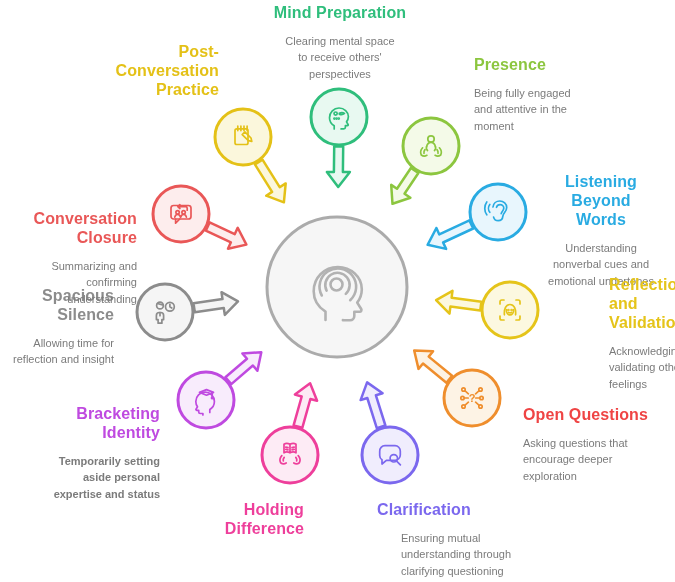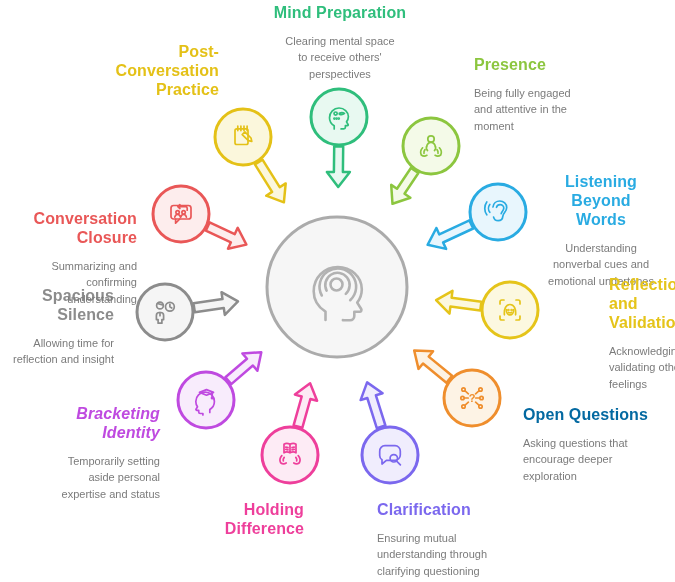--- a/index.html
+++ b/index.html
@@ -210,37 +210,37 @@
 emotional undertones</div>
   </div>
   <div class="label" id="label-reflection-and-validation" style="left: 569px; top: 276px; width: 106px; text-align: left; margin-left: 40px;">
     <div class="title" style="color: rgb(229, 196, 26);">Reflection and
 Validation</div>
     <div class="desc" style="color: rgb(123, 123, 123);">Acknowledging and
 validating others'
 feelings</div>
   </div>
   <div class="label" id="label-open-questions" style="left: 523px; top: 406px; width: 125px; text-align: left;">
-    <div class="title" style="color: #0369a1;">Open Questions</div>
+    <div class="title" style="color: #ef4444;">Open Questions</div>
     <div class="desc" style="color: rgb(123, 123, 123);">Asking questions that
 encourage deeper
 exploration</div>
   </div>
   <div class="label" id="label-clarification" style="left: 377px; top: 501px; width: 140px; text-align: left;">
     <div class="title" style="color: rgb(123, 104, 238);">Clarification</div>
-    <div class="desc" style="color: rgb(123, 123, 123);">Ensuring mutual
+    <div class="desc" style="color: rgb(123, 123, 123); margin-left: 24px;">Ensuring mutual
 understanding through
 clarifying questioning</div>
   </div>
   <div class="label" id="label-holding-difference" style="left: 162px; top: 501px; width: 142px; text-align: right;">
     <div class="title" style="color: rgb(238, 63, 155);">Holding Difference</div>
   </div>
   <div class="label" id="label-bracketing-identity" style="left: 20px; top: 405px; width: 140px; text-align: right;">
-    <div class="title" style="color: rgb(191, 74, 224); font-style: italic;">Bracketing Identity</div>
-    <div class="desc" style="color: rgb(123, 123, 123);">Temporarily setting
+    <div class="title" style="color: rgb(191, 74, 224);">Bracketing Identity</div>
+    <div class="desc" style="color: rgb(123, 123, 123); font-weight: bold;">Temporarily setting
 aside personal
 expertise and status</div>
   </div>
   <div class="label" id="label-spacious-silence" style="left: 2px; top: 287px; width: 112px; text-align: right;">
     <div class="title" style="color: rgb(140, 140, 140);">Spacious Silence</div>
     <div class="desc" style="color: rgb(123, 123, 123); text-align: right;">Allowing time for
 reflection and insight</div>
   </div>
   <div class="label" id="label-conversation-closure" style="left: 15px; top: 166px; width: 122px; text-align: right; margin-top: 44px;">
     <div class="title" style="color: rgb(233, 87, 87);">Conversation

